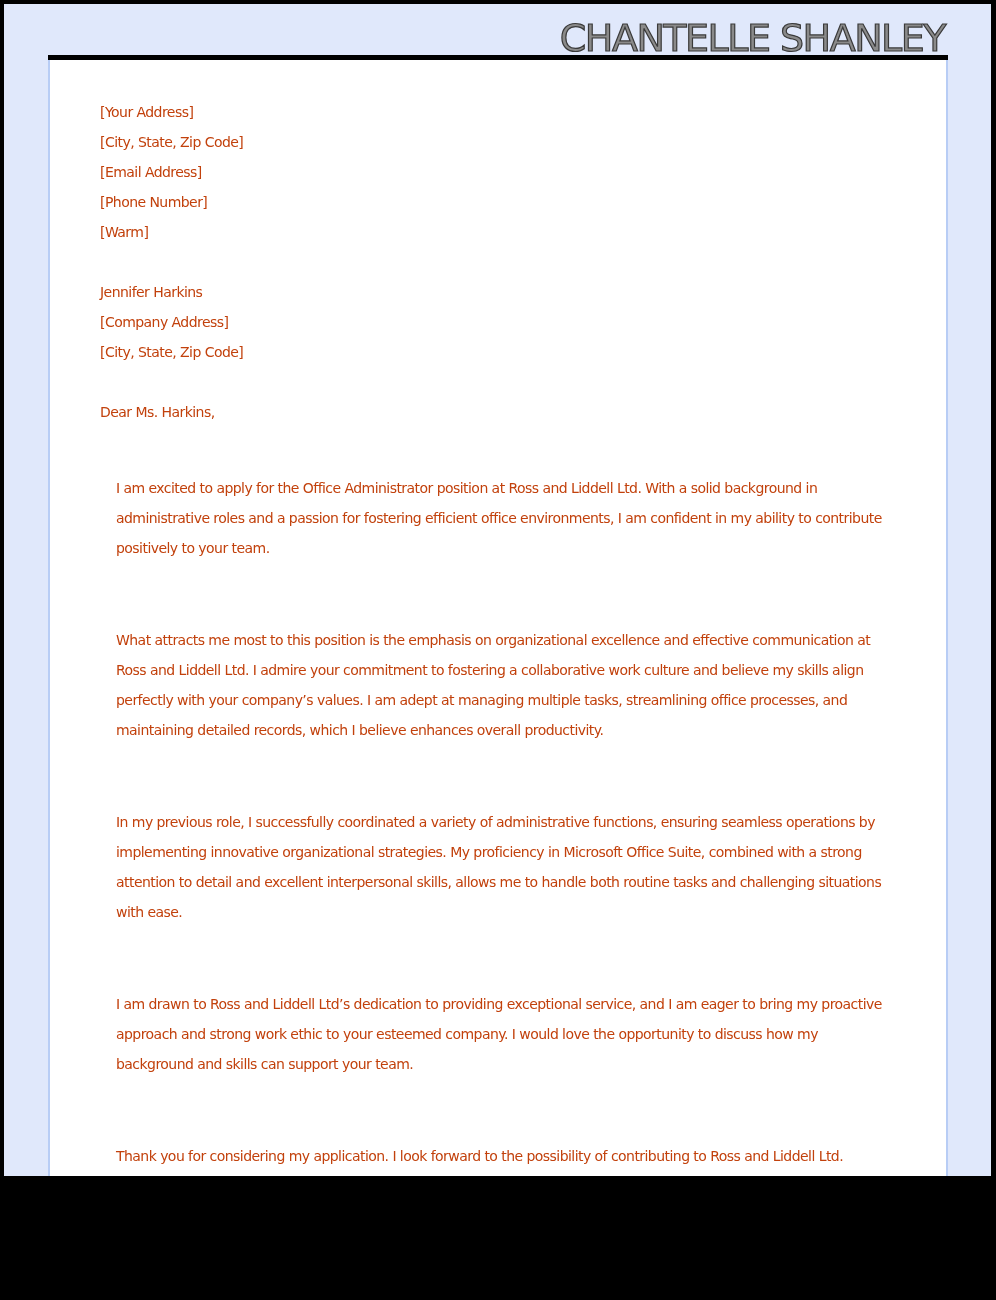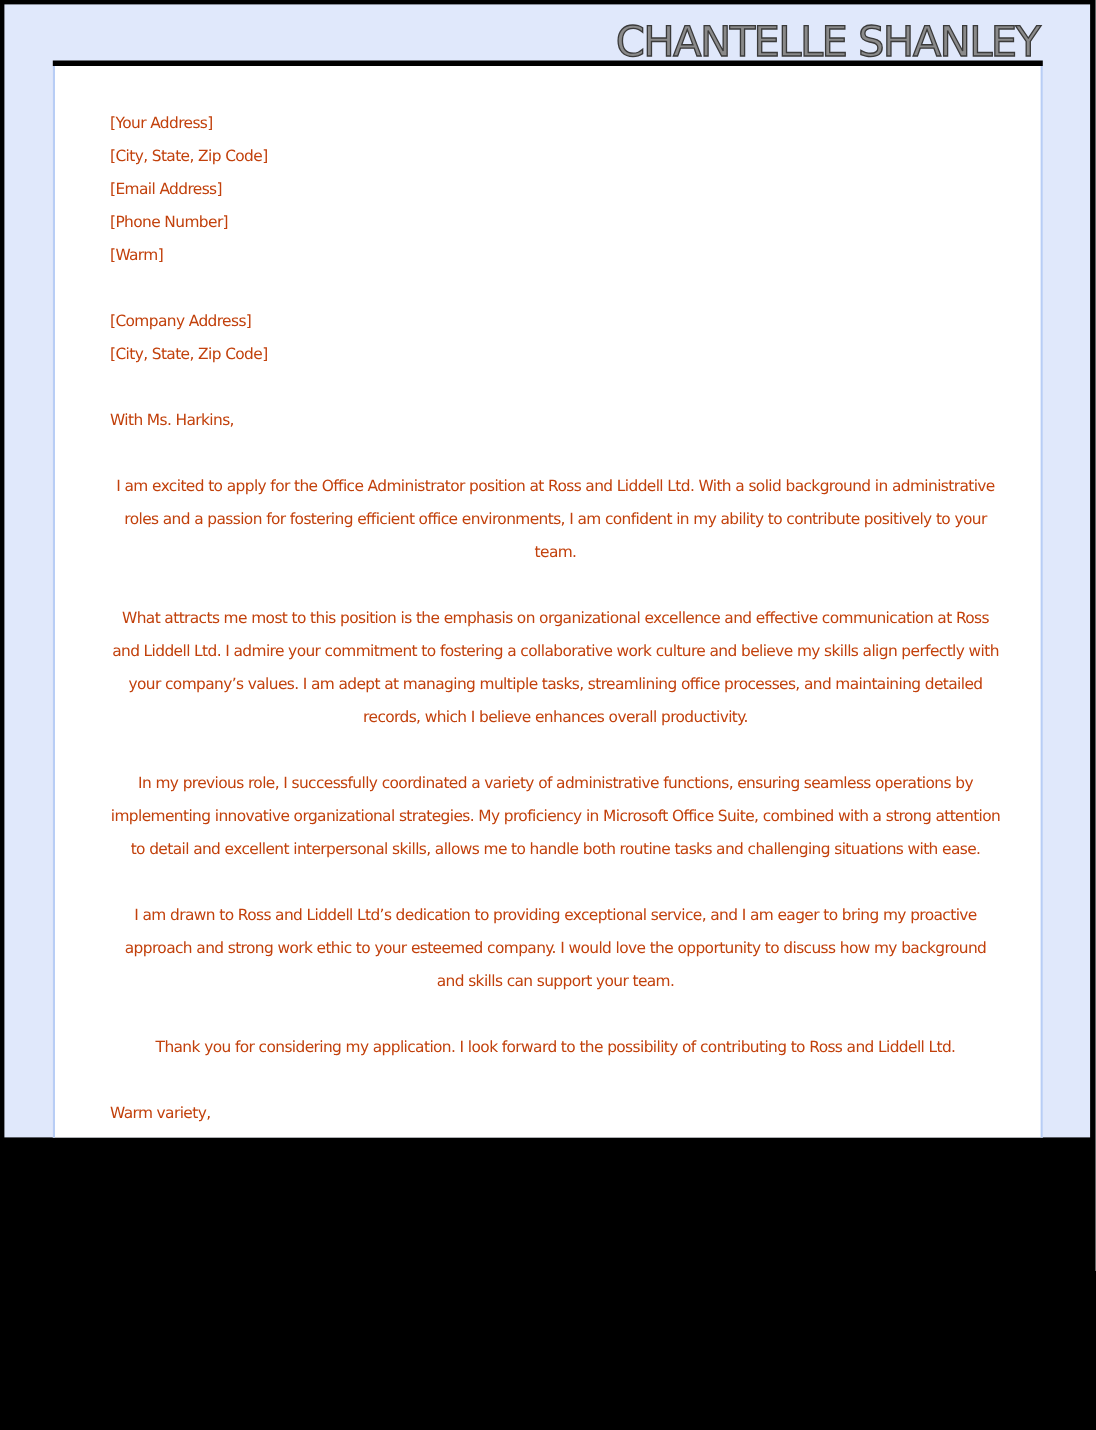--- a/index.html
+++ b/index.html
@@ -12,21 +12,21 @@
       overflow: hidden;
       background: #000000;
       position: relative;
       font-family: "DejaVu Sans", sans-serif;
     }
     .frame {
       position: absolute;
       left: 4px;
       top: 4px;
       width: 987px;
-      height: 1030px;
+      height: 1172px;
       background: #e0e8fb;
       overflow: hidden;
       text-decoration: underline;
     }
     .header-name {
       position: absolute;
       right: 46px;
       top: 12px;
       font-family: "DejaVu Sans", sans-serif;
       font-size: 38px;
@@ -65,22 +65,21 @@
       line-height: 30px;
       color: #c2410c;
       letter-spacing: -0.55px;
     }
     .letter .line {
       display: block;
       white-space: nowrap;
     }
     .letter .para {
       display: block;
-      margin: 0;
-      text-align: center;
+      margin: 16px;
     }
     .letter .gap {
       display: block;
       height: 30px;
     }
     .watermark {
       position: absolute;
       right: 54px;
       top: 1288px;
       font-family: "DejaVu Sans", sans-serif;
@@ -100,25 +99,26 @@
   <div class="letter">
     <div>
       <span class="line">[Your Address]</span>
       <span class="line">[City, State, Zip Code]</span>
       <span class="line">[Email Address]</span>
       <span class="line">[Phone Number]</span>
       <span class="line">[Warm]</span>
     </div>
     <span class="gap"></span>
     <div>
+      <span class="line">Jennifer Harkins</span>
       <span class="line">[Company Address]</span>
       <span class="line">[City, State, Zip Code]</span>
     </div>
     <span class="gap"></span>
-    <span class="line">With Ms. Harkins,</span>
+    <span class="line">Dear Ms. Harkins,</span>
     <span class="gap"></span>
     <p class="para">I am excited to apply for the Office Administrator position at Ross and Liddell Ltd. With a solid background in administrative roles and a passion for fostering efficient office environments, I am confident in my ability to contribute positively to your team.</p>
     <span class="gap"></span>
     <p class="para">What attracts me most to this position is the emphasis on organizational excellence and effective communication at Ross and Liddell Ltd. I admire your commitment to fostering a collaborative work culture and believe my skills align perfectly with your company’s values. I am adept at managing multiple tasks, streamlining office processes, and maintaining detailed records, which I believe enhances overall productivity.</p>
     <span class="gap"></span>
     <p class="para">In my previous role, I successfully coordinated a variety of administrative functions, ensuring seamless operations by implementing innovative organizational strategies. My proficiency in Microsoft Office Suite, combined with a strong attention to detail and excellent interpersonal skills, allows me to handle both routine tasks and challenging situations with ease.</p>
     <span class="gap"></span>
     <p class="para">I am drawn to Ross and Liddell Ltd’s dedication to providing exceptional service, and I am eager to bring my proactive approach and strong work ethic to your esteemed company. I would love the opportunity to discuss how my background and skills can support your team.</p>
     <span class="gap"></span>
     <p class="para">Thank you for considering my application. I look forward to the possibility of contributing to Ross and Liddell Ltd.</p>

